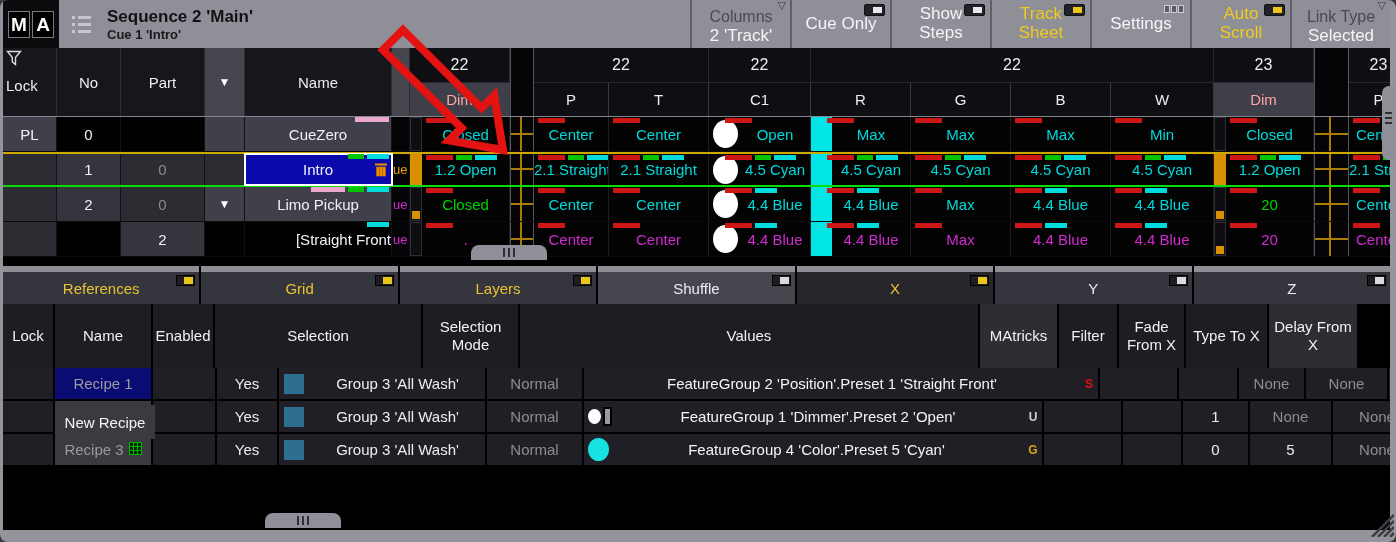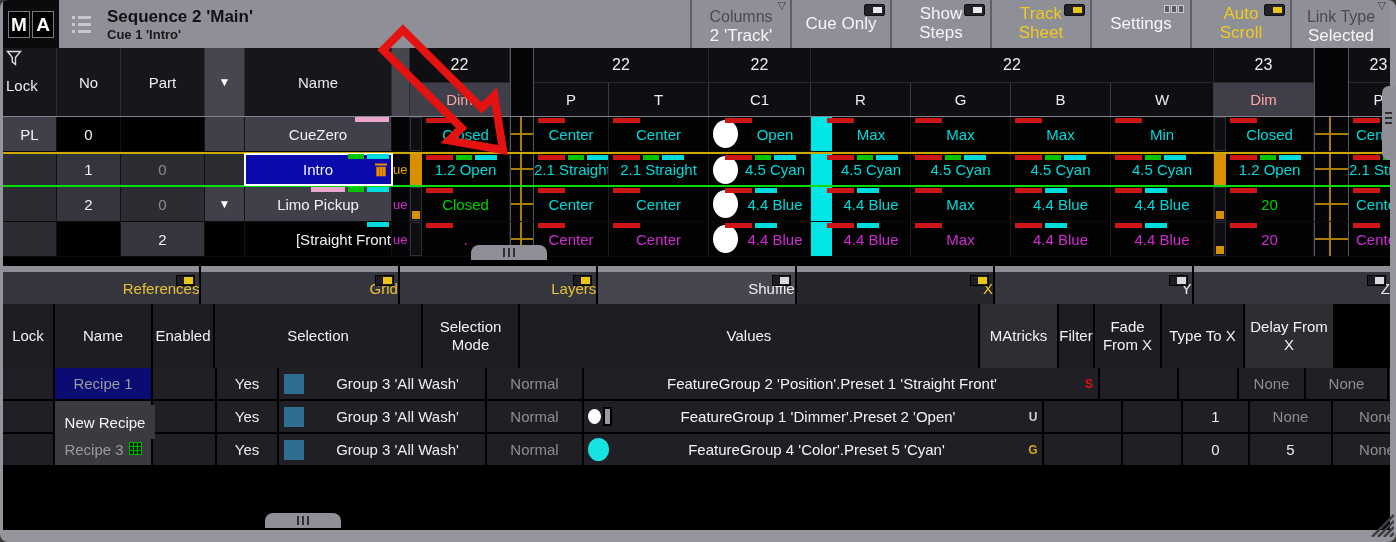--- a/index.html
+++ b/index.html
@@ -82,21 +82,21 @@
   .tcell::before{content:"";position:absolute;left:42%;top:0;bottom:0;width:2px;background:#a87e00;}
   .tcell::after{content:"";position:absolute;top:46%;left:0;right:0;height:2px;background:#a87e00;}
   .circle{width:25px;height:28px;border-radius:50%;background:#fff;margin:2px 2px 2px 4px;flex:none;}
   .swatch{width:21px;align-self:stretch;background:#00e6e6;flex:none;}
   .trash{position:absolute;right:4px;top:50%;transform:translateY(-50%);width:12px;height:13px;z-index:2;}
   .trash::before{content:"";position:absolute;top:0;left:0;right:0;height:2px;background:#e89000;}
   .trash::after{content:"";position:absolute;top:3px;left:1px;right:1px;bottom:0;background:#e89000;border-radius:1px;background-image:repeating-linear-gradient(90deg,#b06400 0 1px,rgba(0,0,0,0) 1px 3px);}
 
   
   .tabs{display:flex;height:38px;background:#000;gap:2px;}
-  .tab{flex:1;position:relative;background:#35353d;display:flex;align-items:center;justify-content:flex-end;font-size:15px;color:#ececf2;padding-top:6px;cursor:pointer;}
+  .tab{flex:1;position:relative;background:#35353d;display:flex;align-items:center;justify-content:center;font-size:15px;color:#ececf2;padding-top:6px;cursor:pointer;}
   .tab::before{content:"";position:absolute;top:0;left:0;right:0;height:6px;background:#8e8e96;}
   .tab.selected{background:#46464e;}
   .tab.dark{background:#26262c;}
   .tab.accent{color:#e9c233;}
   .tg{position:absolute;top:9px;right:4px;width:19px;height:11px;background:#1c1c22;border:1px solid #000;}
   .tg b{position:absolute;right:1px;top:1px;width:9px;height:7px;background:#d9d9df;}
   .tab.accent .tg b{background:#ecc51a;}
 
   
   .recipes{position:relative;background:#000;height:226px;}
@@ -643,21 +643,21 @@
 
     <div class="recipes" id="recipeArea">
         <div class="rhdr">
           <div class="rhcell" style="width: 52px;">Lock</div>
           <div class="rhcell" style="width: 98px;">Name</div>
           <div class="rhcell" style="width: 62px;">Enabled</div>
           <div class="rhcell" style="width: 208px;">Selection</div>
           <div class="rhcell" style="width: 97px;">Selection Mode</div>
           <div class="rhcell" style="width: 460px;">Values</div>
           <div class="rhcell lite" style="width: 79px;">MAtricks</div>
-          <div class="rhcell" style="width: 36px;">Filter</div>
+          <div class="rhcell" style="width: 60px;">Filter</div>
           <div class="rhcell" style="width: 67px;">Fade From X</div>
           <div class="rhcell" style="width: 83px;">Type To X</div>
           <div class="rhcell lite" style="width: 90px;">Delay From X</div>
         </div>
         <div class="rrow">
           <div class="rcell" style="width: 52px;"></div>
           <div class="rcell namec selname" style="width: 98px;">
             <span>Recipe 1</span>
           </div>
           <div class="rcell" style="width: 64px;"></div>

